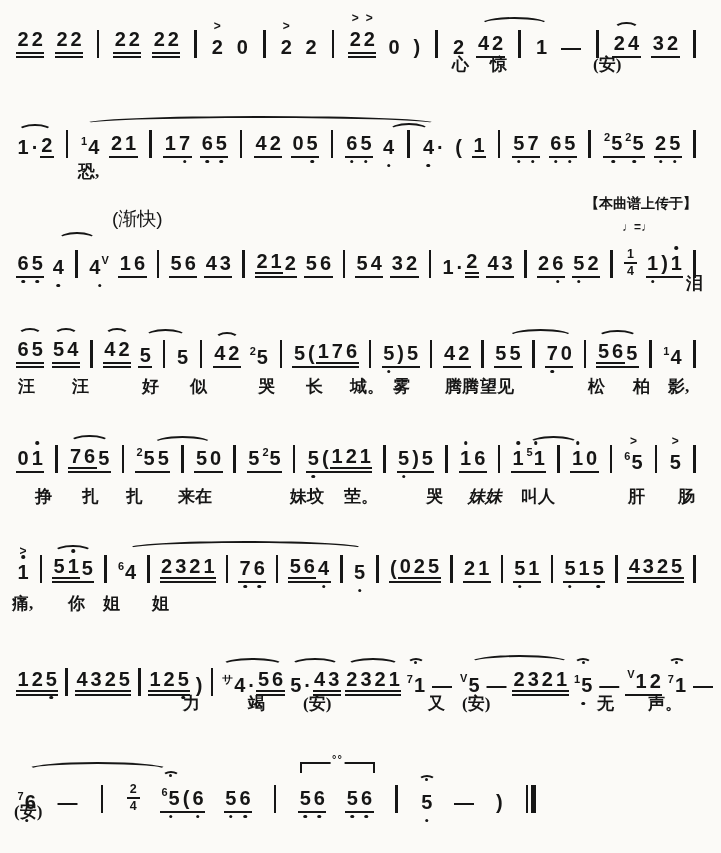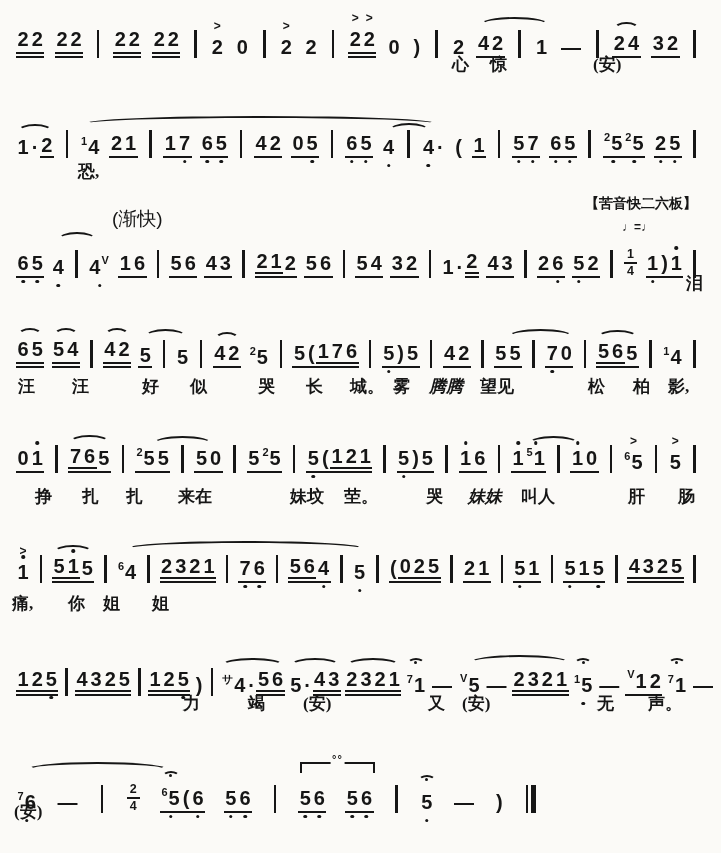--- a/index.html
+++ b/index.html
@@ -276,21 +276,21 @@
           <span class="grp gu1">
             <span class="note"><span class="nt">1</span><i class="dB"></i></span>
             <span class="note"><span class="nt">)</span></span>
             <span class="note"><span class="nt">1</span><i class="dA"></i></span>
           </span>
           <div class="bar"></div>
           <div class="oarc" style="left: 58px; width: 34px; top: 8px;"></div>
         </div>
         <span class="lyr" style="left: 686px; top: 48px;">泪</span>
         <span class="ann" style="left: 112px; top: -18px; font-size: 19px; font-weight: 400;">(渐快)</span>
-        <span class="ann" style="left: 585px; top: -29px; font-size: 14px; font-weight: 700;">【苦音快二六板】</span>
+        <span class="ann" style="left: 585px; top: -29px; font-size: 14px; font-weight: 700;">【本曲谱上传于】</span>
         <span class="ann" style="left: 622px; top: -4px; font-size: 12px; font-weight: 700;">♩=♩</span>
       </div>
       <div class="line" style="top: 322px;">
         <div class="music" style="width: 705px;">
           <span class="grp arc gu2">
             <span class="note"><span class="nt">6</span></span>
             <span class="note"><span class="nt">5</span></span>
           </span>
           <span class="grp arc gu2">
             <span class="note"><span class="nt">5</span></span>
@@ -360,21 +360,21 @@
           <div class="oarc" style="left: 508px; width: 61px; top: 7px;"></div>
         </div>
         <span class="lyr" style="left: 18px; top: 53px;">汪</span>
         <span class="lyr" style="left: 72px; top: 53px;">汪</span>
         <span class="lyr" style="left: 142px; top: 53px;">好</span>
         <span class="lyr" style="left: 190px; top: 53px;">似</span>
         <span class="lyr" style="left: 258px; top: 53px;">哭</span>
         <span class="lyr" style="left: 306px; top: 53px;">长</span>
         <span class="lyr" style="left: 350px; top: 53px;">城。</span>
         <span class="lyr" style="left: 393px; top: 53px;">雾</span>
-        <span class="lyr" style="left: 429px; top: 53px; font-style: italic;">腾腾</span>
+        <span class="lyr" style="left: 445px; top: 53px;">腾腾</span>
         <span class="lyr" style="left: 480px; top: 53px;">望见</span>
         <span class="lyr" style="left: 588px; top: 53px;">松</span>
         <span class="lyr" style="left: 633px; top: 53px;">柏</span>
         <span class="lyr" style="left: 668px; top: 53px;">影,</span>
       </div>
       <div class="line" style="top: 429px;">
         <div class="music" style="width: 705px;">
           <span class="grp gu1">
             <span class="note"><span class="nt">0</span></span>
             <span class="note"><span class="nt">1</span><i class="dA"></i></span>

